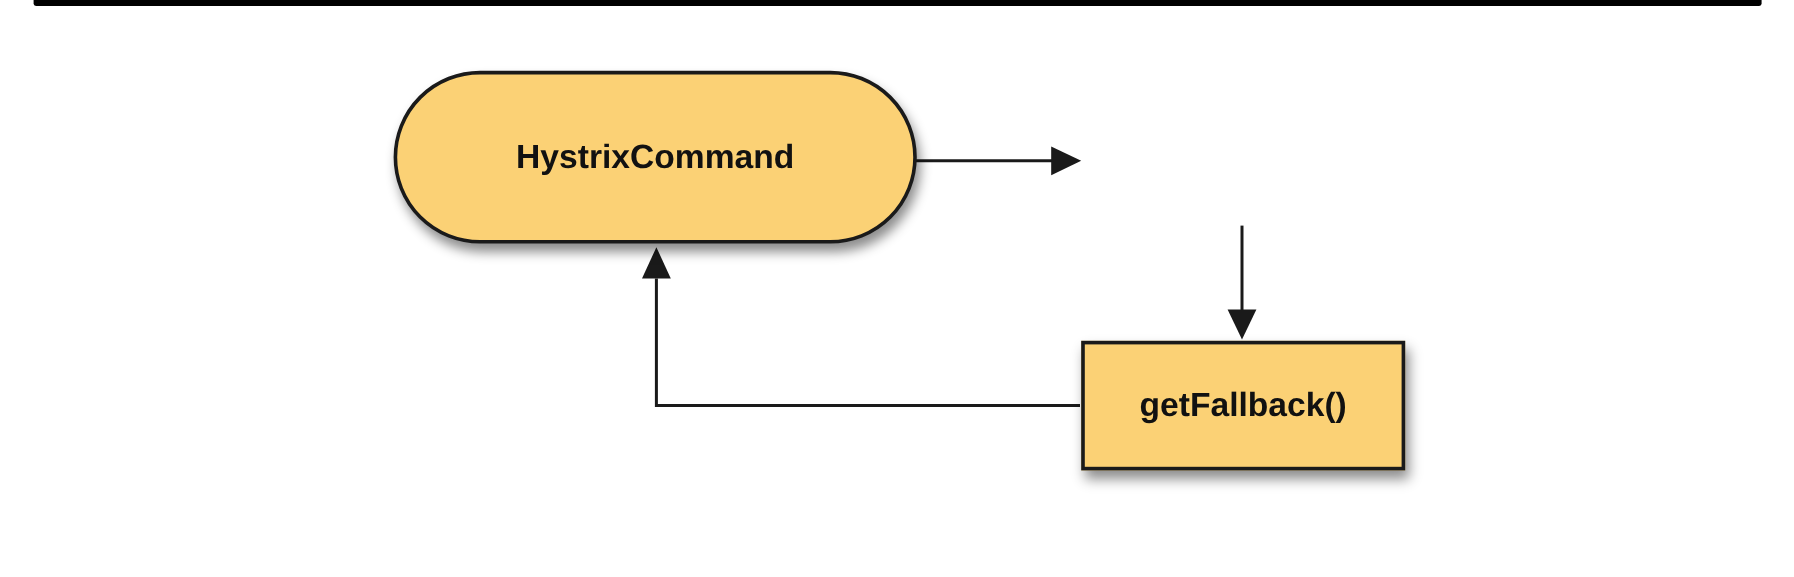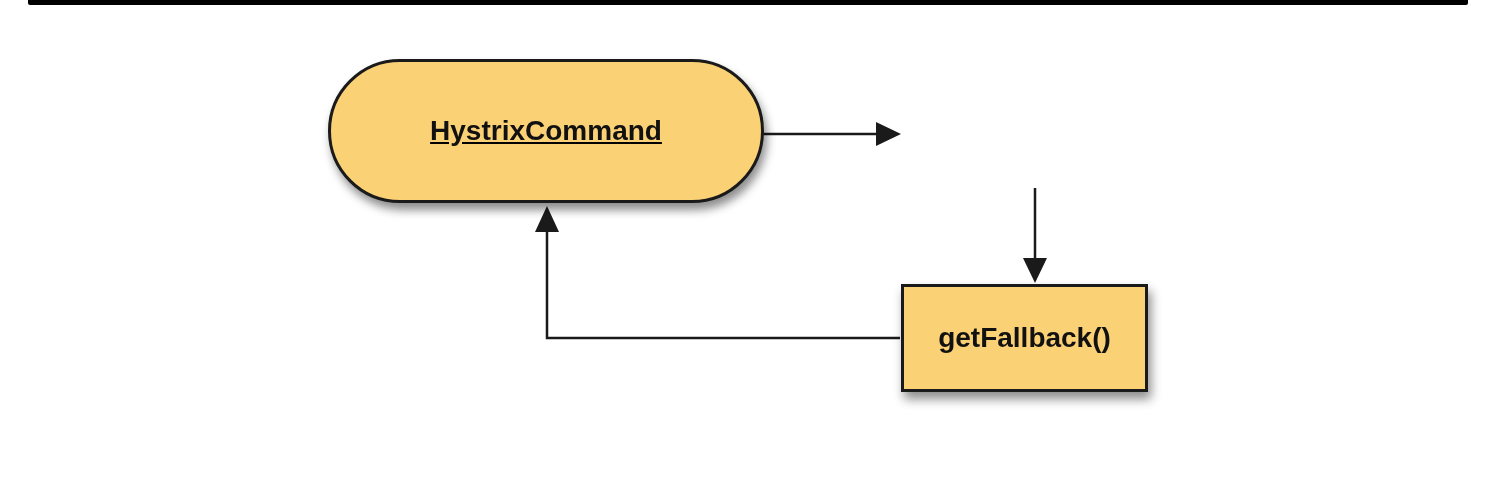--- a/index.html
+++ b/index.html
@@ -55,21 +55,21 @@
   }
   .node-run {
     left: 902px;
     top: 80px;
     width: 268px;
     height: 108px;
   }
   .node-fallback {
     left: 901px;
     top: 284px;
-    width: 247px;
+    width: 270px;
     height: 108px;
   }
 </style>
 </head>
 <body>
 
 <div class="canvas">
 
   <div class="top-bar" style="background-color: rgb(0, 0, 0);"></div>
 
@@ -78,21 +78,21 @@
     <line x1="758" y1="134" x2="878" y2="134" stroke-width="2.5" stroke="#1a1a1a"></line>
     <polygon points="876,122 876,146 901,134" fill="#1a1a1a"></polygon>
 
     <line x1="1035" y1="188" x2="1035" y2="260" stroke-width="2.5" stroke="#1a1a1a"></line>
     <polygon points="1023,258 1047,258 1035,283" fill="#1a1a1a"></polygon>
 
     <path d="M 900 338 L 547 338 L 547 232" fill="none" stroke-width="2.5" stroke="#1a1a1a"></path>
     <polygon points="535,232 559,232 547,206" fill="#1a1a1a"></polygon>
   </svg>
 
-  <div class="node node-stadium" style="background-color: rgb(251, 209, 117); text-decoration: underline;">
+  <div class="node node-stadium" style="background-color: rgb(251, 209, 117);">
     <span class="label">HystrixCommand</span>
   </div>
 
 
   <div class="node node-fallback" style="background-color: rgb(251, 209, 117);">
     <span class="label">getFallback()</span>
   </div>
 
 </div>
 

